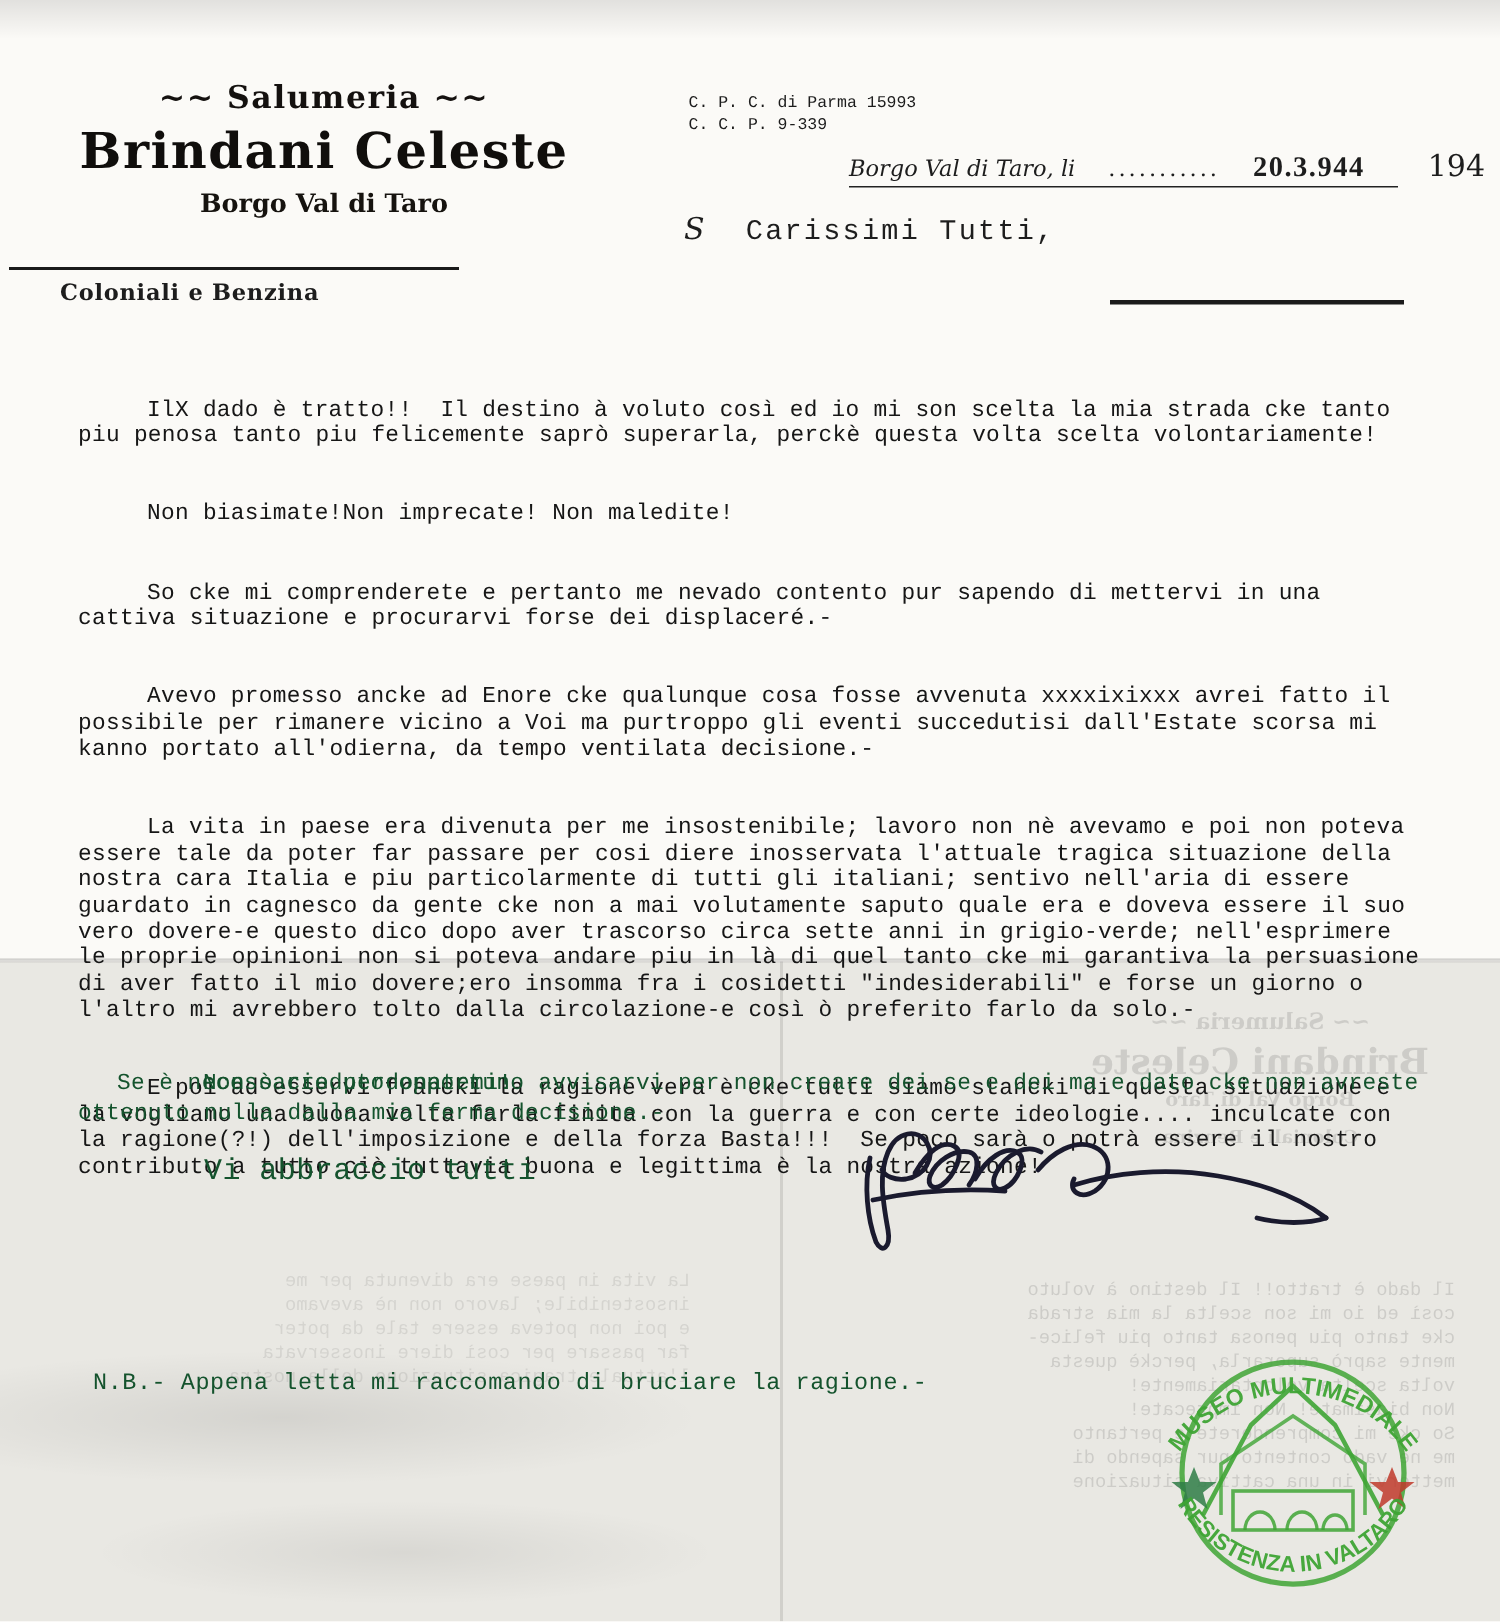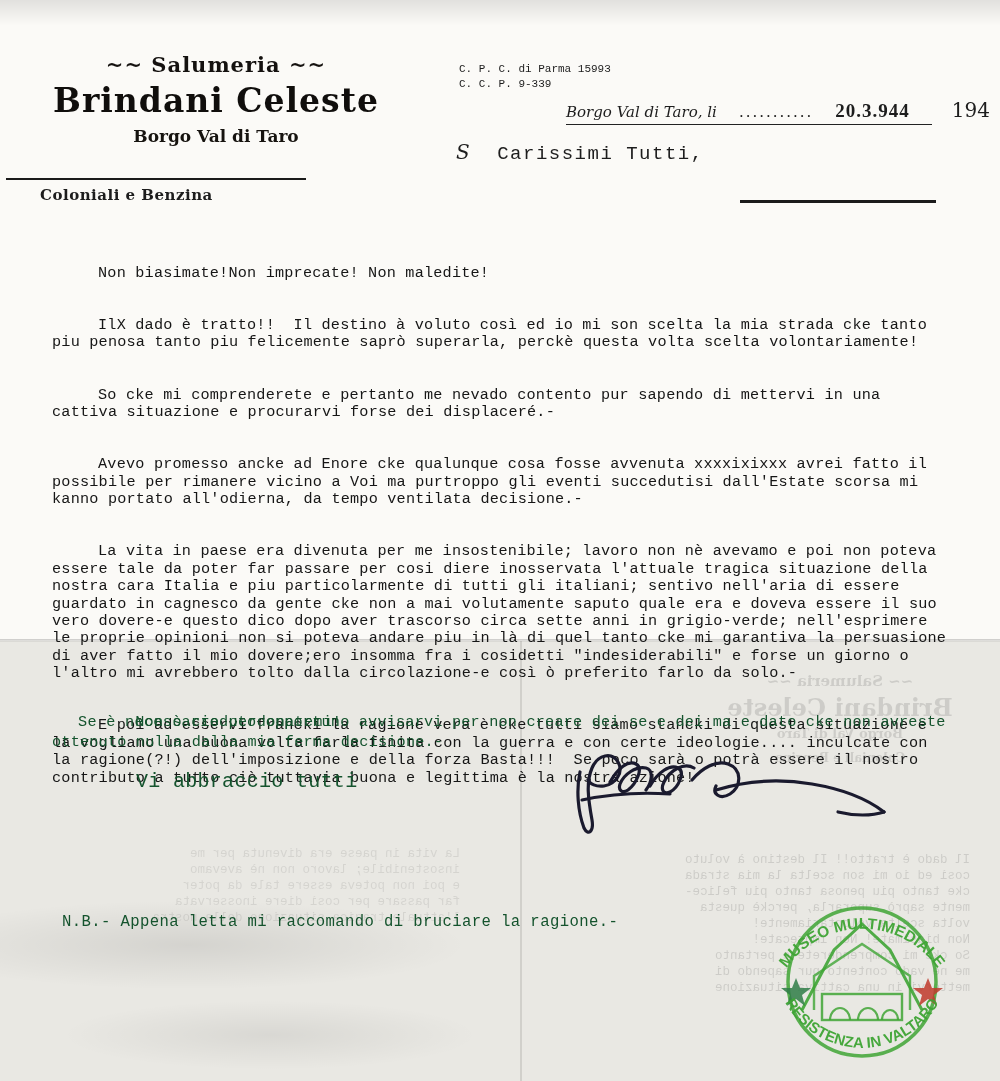--- a/index.html
+++ b/index.html
@@ -262,22 +262,22 @@
     <span class="year">194</span>
   </div>
   <div class="dateline-rule"></div>
 
   <div class="salutation">
     <span class="flourish">S</span><span>Carissimi Tutti,</span>
   </div>
   <div class="sal-rule"></div>
 
   <div class="body-top">
+    <p class="para"><span class="indent"></span><span>IlX dado è tratto!!  Il destino à voluto così ed io mi son scelta la mia strada cke tanto piu penosa tanto piu felicemente saprò superarla, perckè questa volta scelta volontariamente!</span></p>
     <p class="para"><span class="indent"></span><span>Non biasimate!Non imprecate! Non maledite!</span></p>
-    <p class="para"><span class="indent"></span><span>IlX dado è tratto!!  Il destino à voluto così ed io mi son scelta la mia strada cke tanto piu penosa tanto piu felicemente saprò superarla, perckè questa volta scelta volontariamente!</span></p>
     <p class="para"><span class="indent"></span><span>So cke mi comprenderete e pertanto me nevado contento pur sapendo di mettervi in una cattiva situazione e procurarvi forse dei displaceré.-</span></p>
     <p class="para"><span class="indent"></span><span>Avevo promesso ancke ad Enore cke qualunque cosa fosse avvenuta xxxxixixxx avrei fatto il possibile per rimanere vicino a Voi ma purtroppo gli eventi succedutisi dall'Estate scorsa mi kanno portato all'odierna, da tempo ventilata decisione.-</span></p>
     <p class="para"><span class="indent"></span><span>La vita in paese era divenuta per me insostenibile; lavoro non nè avevamo e poi non poteva essere tale da poter far passare per cosi diere inosservata l'attuale tragica situazione della nostra cara Italia e piu particolarmente di tutti gli italiani; sentivo nell'aria di essere guardato in cagnesco da gente cke non a mai volutamente saputo quale era e doveva essere il suo vero dovere-e questo dico dopo aver trascorso circa sette anni in grigio-verde; nell'esprimere le proprie opinioni non si poteva andare piu in là di quel tanto cke mi garantiva la persuasione di aver fatto il mio dovere;ero insomma fra i cosidetti "indesiderabili" e forse un giorno o l'altro mi avrebbero tolto dalla circolazione-e così ò preferito farlo da solo.-</span></p>
     <p class="para"><span class="indent"></span><span>E poi ad esservi francki la ragione vera è cke tutti siamo stancki di questa situazione e la vogliamo una buona volta farla finita con la guerra e con certe ideologie.... inculcate con la ragione(?!) dell'imposizione e della forza Basta!!!  Se poco sarà o potrà essere il nostro contributo a tutto ciò tuttavia buona e legittima è la nostra azione!</span></p>
   </div>
 
   <div class="body-bottom">
     <span class="indent"></span><span>Non ò creduto opportuno avvisarvi per non creare dei se e dei ma e dato cke non avreste ottenuto nulla dalla mia ferma decisione.-</span>
   </div>
   <div class="body-bottom closing-1" style="top:712px;left:78px;width:auto;">Se è necessario perdonatemi!</div>

